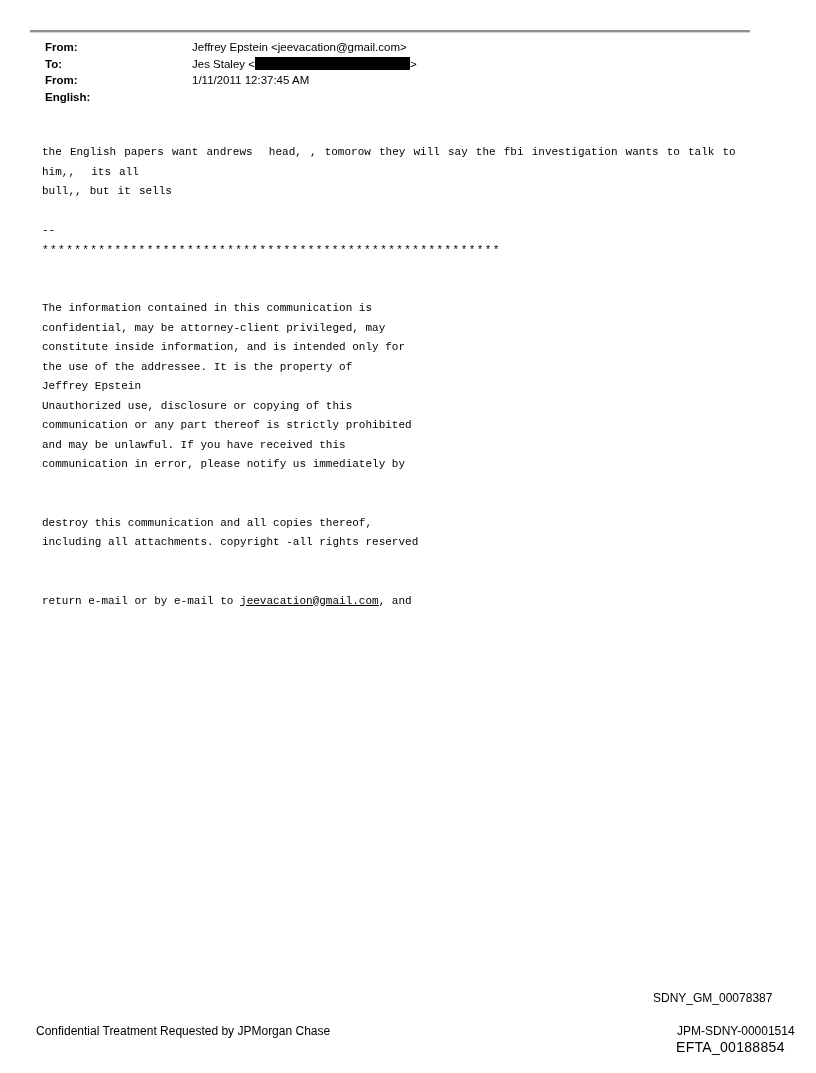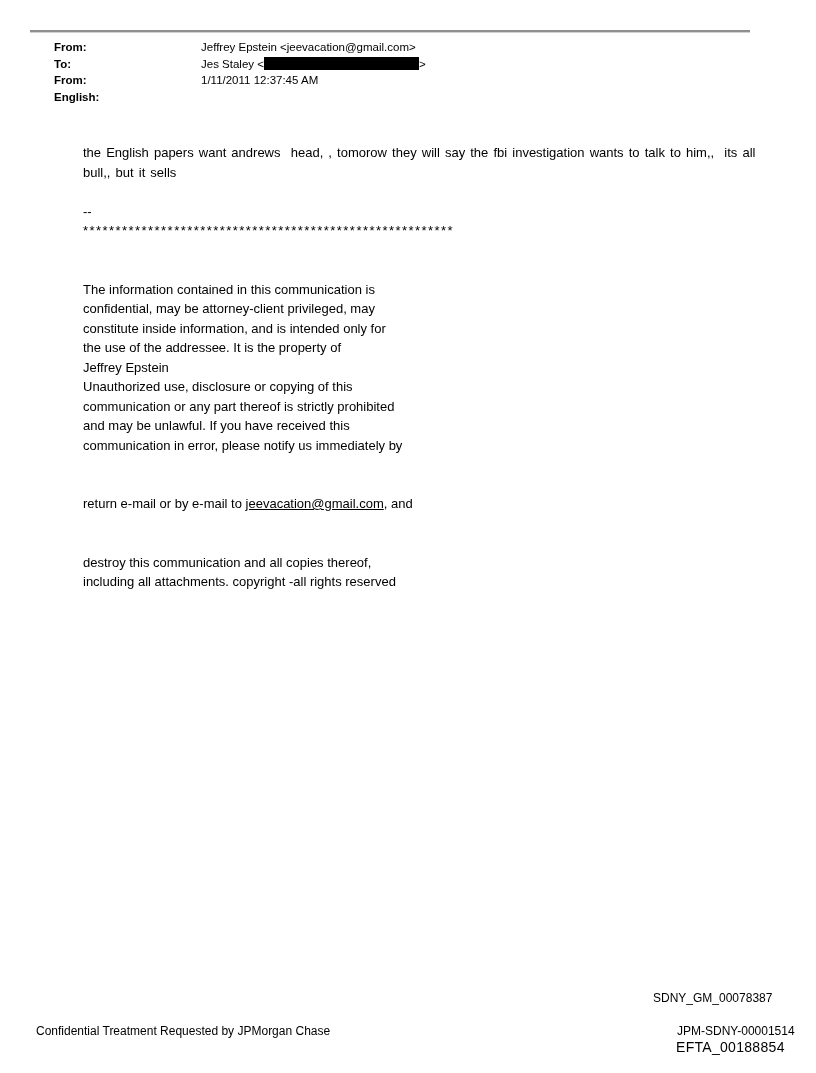--- a/index.html
+++ b/index.html
@@ -24,21 +24,20 @@
     border-bottom: 1px solid #d2d2d2;
   }
 
   
   .email-header {
     position: absolute;
     left: 45px;
     top: 39px;
     font-size: 11.5px;
     line-height: 16.5px;
-    margin-left: 9px;
   }
   .hrow { white-space: nowrap; }
   .hlabel {
     display: inline-block;
     width: 147px;
     font-weight: bold;
   }
   .redaction {
     display: inline-block;
     width: 155px;
@@ -46,24 +45,23 @@
     background: #000000;
     vertical-align: text-bottom;
   }
 
   
   .body-block {
     position: absolute;
     left: 42px;
     top: 143px;
     width: 712px;
-    font-family: Liberation Sans, sans-serif;
-    font-size: 13px;
+    font-family: Liberation Mono, monospace;
+    font-size: 11px;
     line-height: 19.5px;
-    margin-left: 41px;
   }
   .message {
     white-space: pre-wrap;
     word-spacing: 1.5px;
     margin: 0 0 19.5px 0;
   }
   .asterisk-line { letter-spacing: 1.45px; white-space: nowrap; }
   .disclaimer { white-space: pre-wrap; }
   .email-link { color: #000000; text-decoration: underline; cursor: pointer; }
 
@@ -127,23 +125,23 @@
     <div class="disclaimer">
       <div>The information contained in this communication is
 confidential, may be attorney-client privileged, may
 constitute inside information, and is intended only for
 the use of the addressee. It is the property of
 Jeffrey Epstein
 Unauthorized use, disclosure or copying of this
 communication or any part thereof is strictly prohibited
 and may be unlawful. If you have received this
 communication in error, please notify us immediately by</div>
-      <div><span>return e-mail or by e-mail to </span><a class="email-link">jeevacation@gmail.com</a><span>, and</span></div>
       <div>destroy this communication and all copies thereof,
 including all attachments. copyright -all rights reserved</div>
+      <div><span>return e-mail or by e-mail to </span><a class="email-link">jeevacation@gmail.com</a><span>, and</span></div>
     </div>
   </div>
 
   <div class="bates-sdny-gm">SDNY_GM_00078387</div>
   <div class="confidential-notice">Confidential Treatment Requested by JPMorgan Chase</div>
   <div class="bates-jpm">JPM-SDNY-00001514</div>
   <div class="bates-efta">EFTA_00188854</div>
 
 </div>
 

